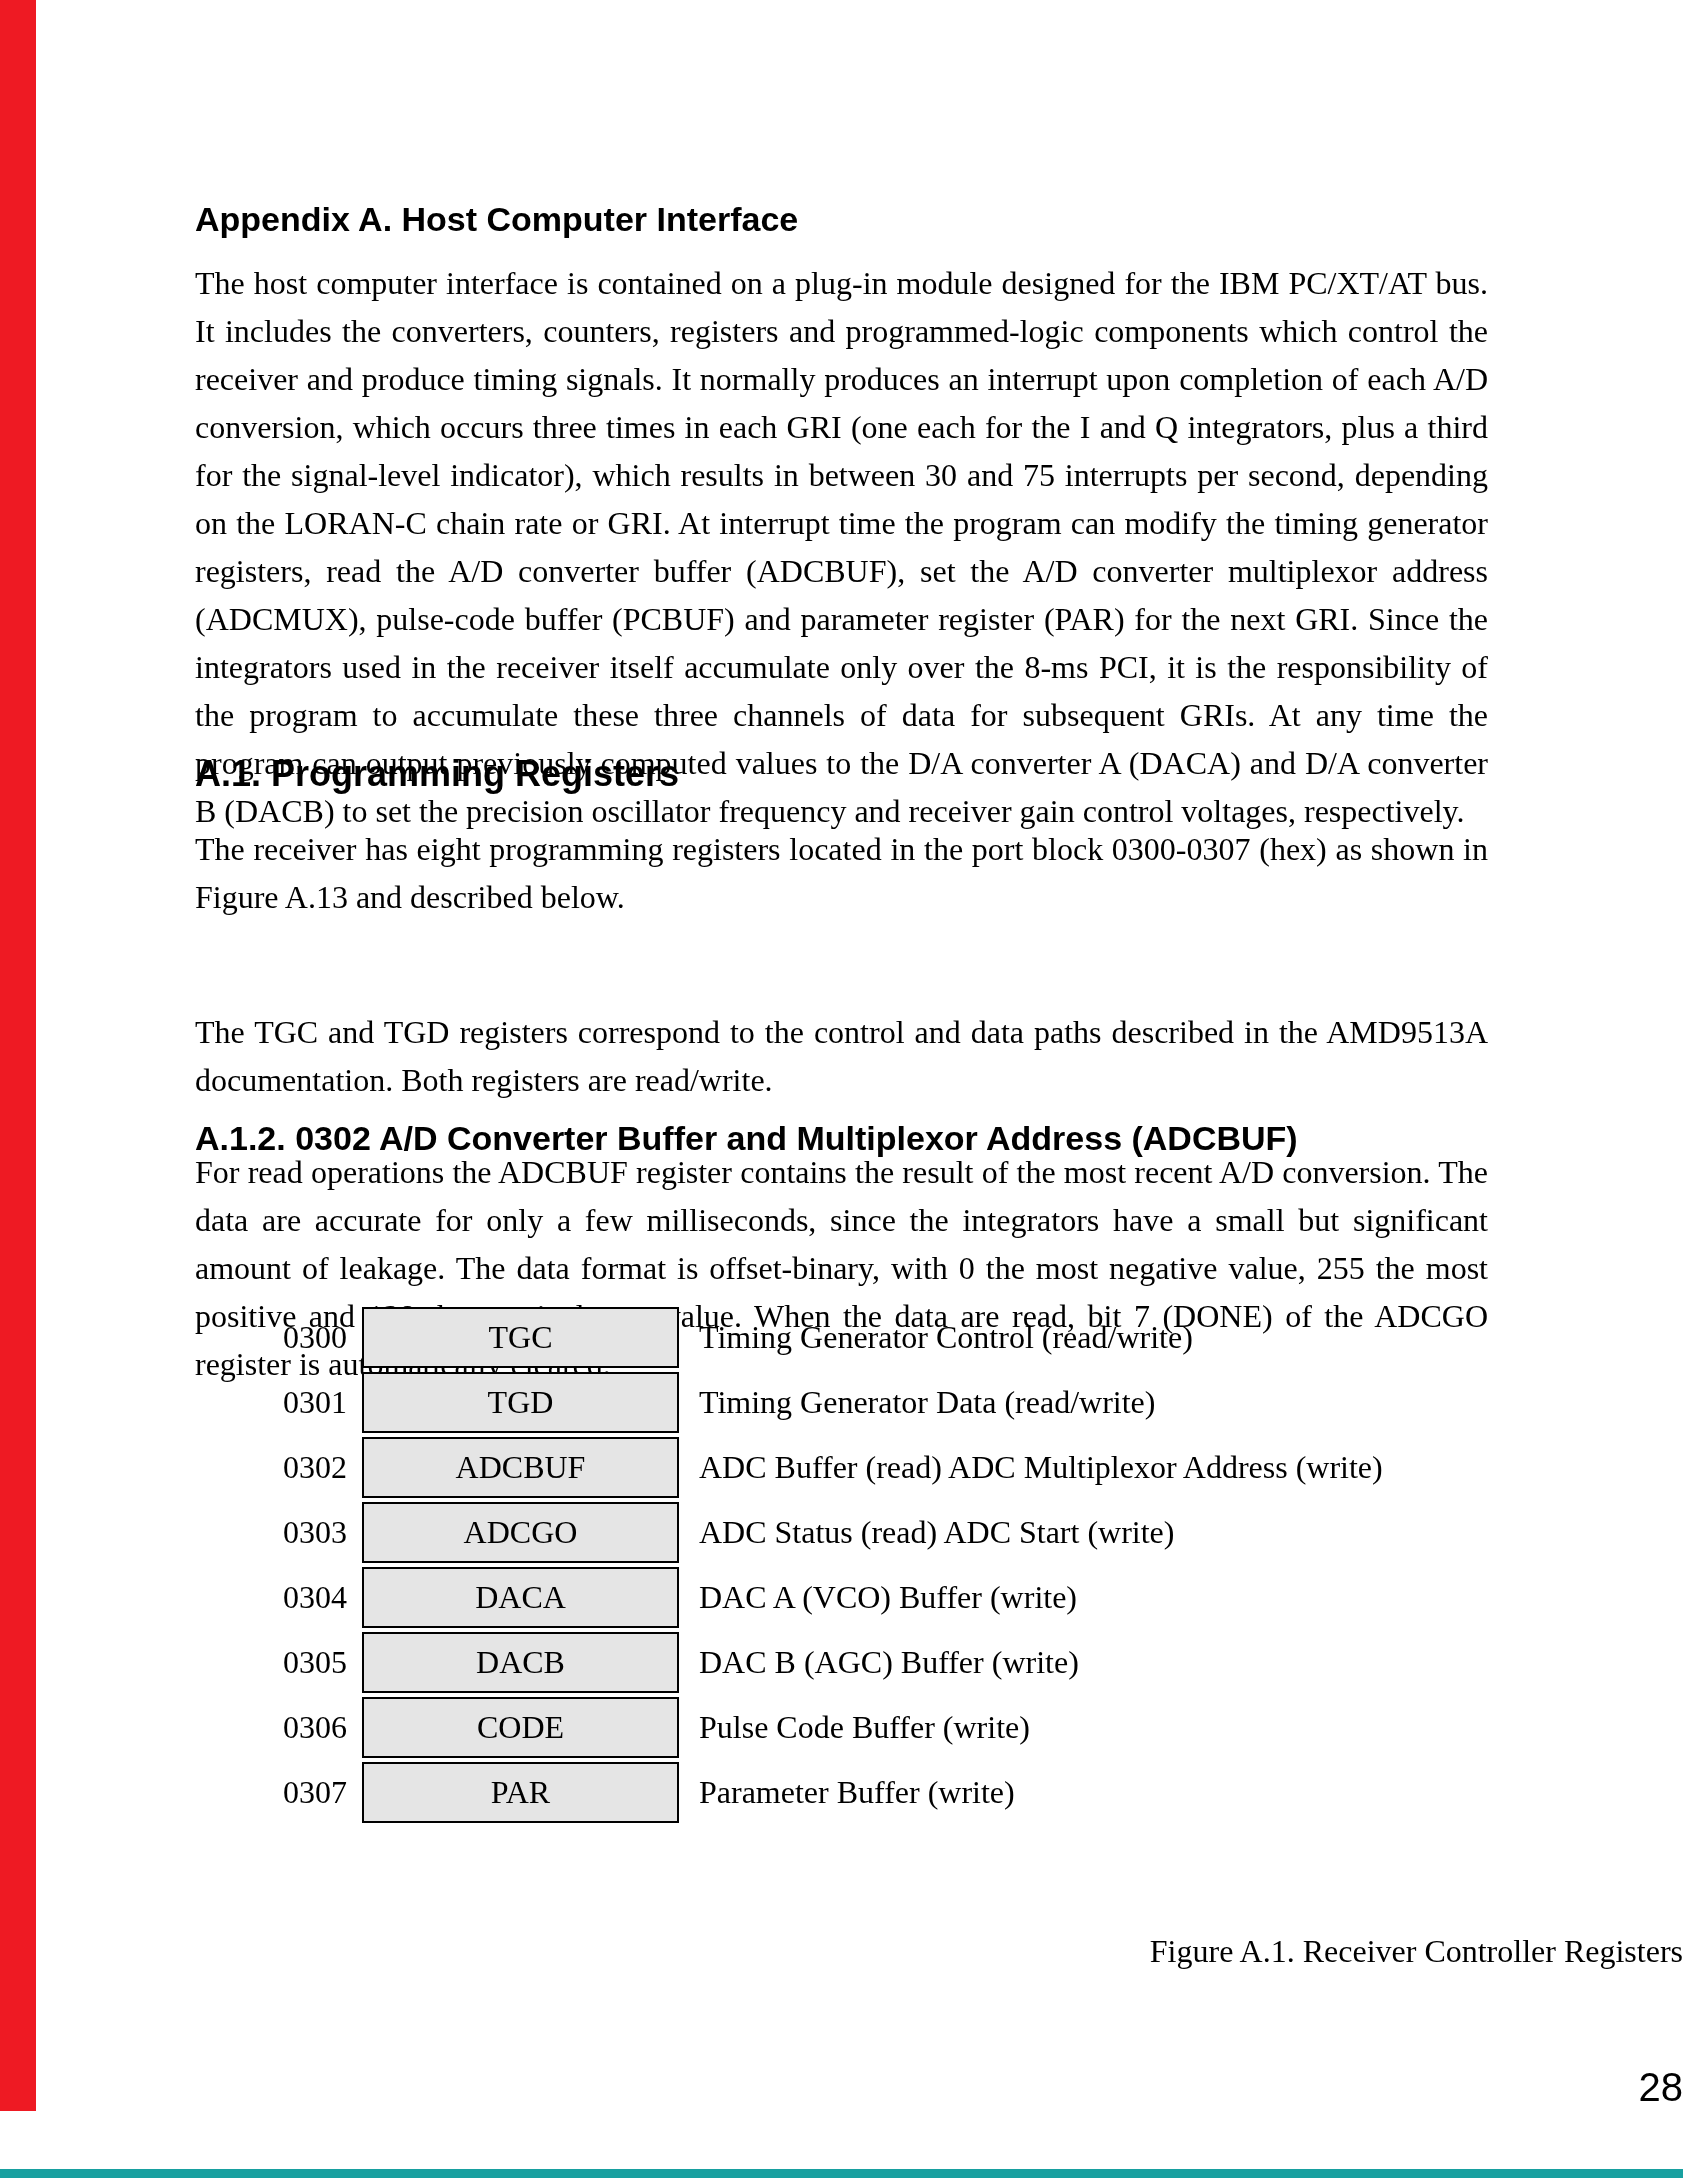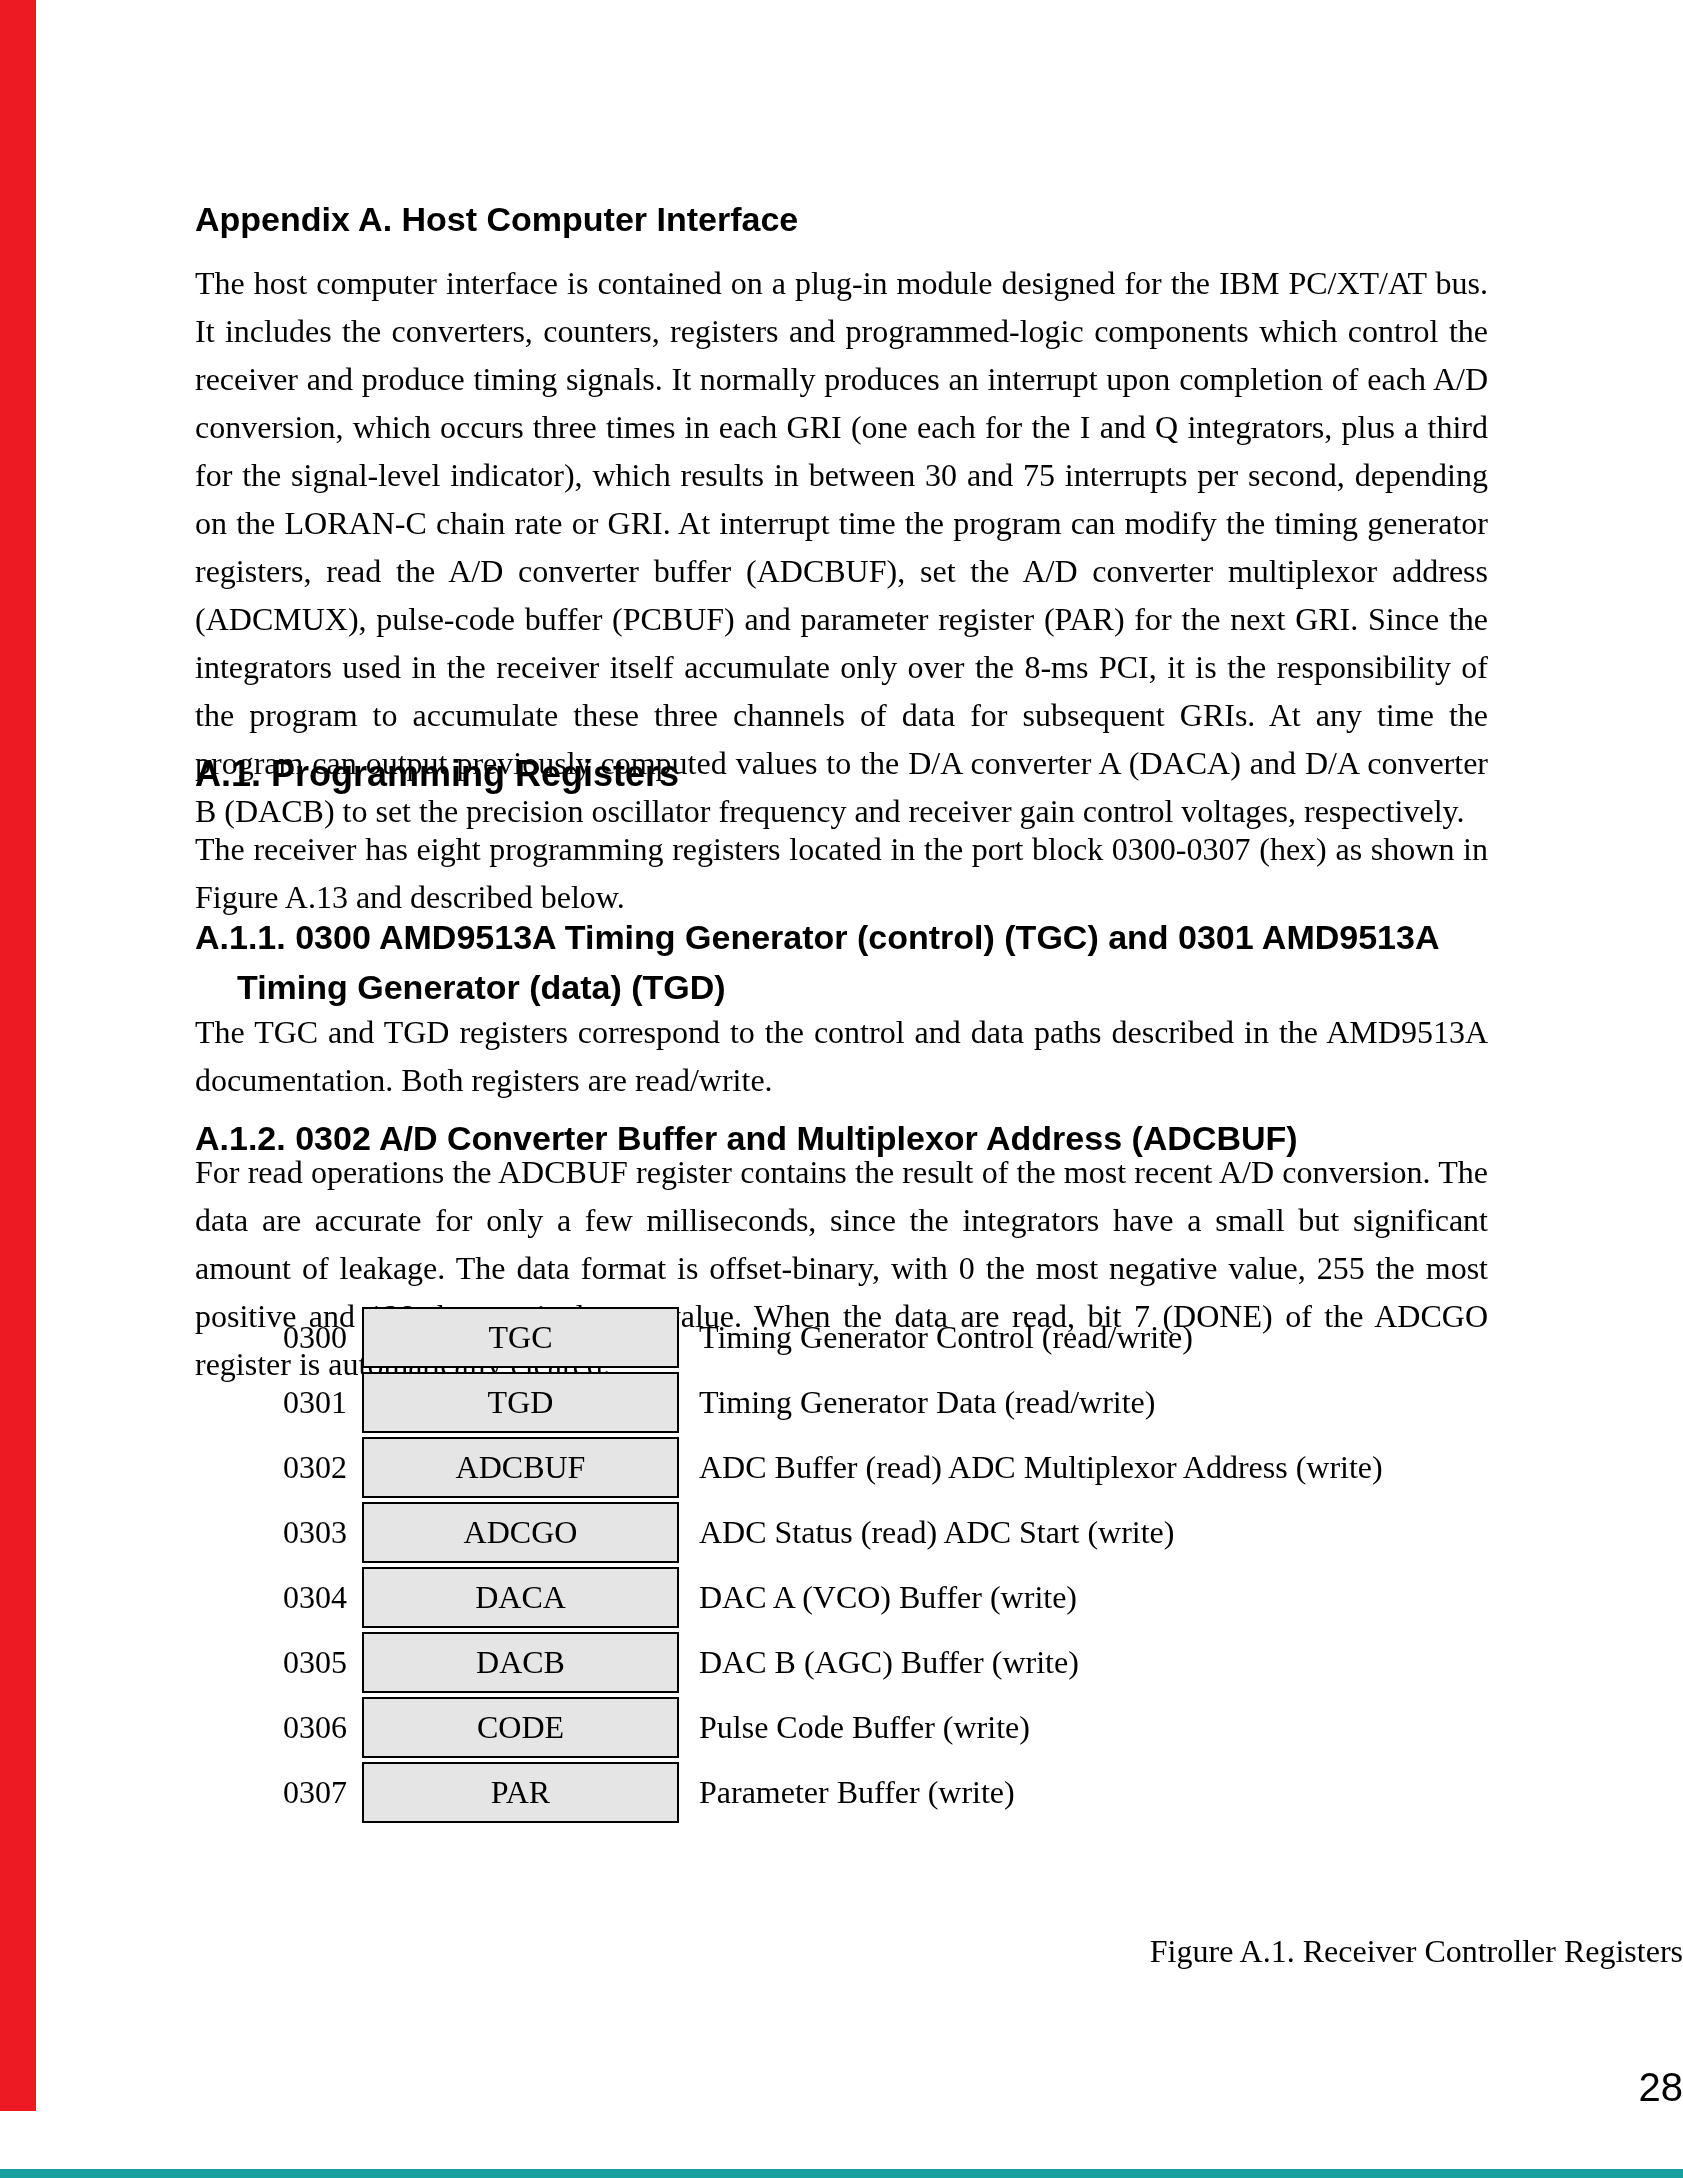--- a/index.html
+++ b/index.html
@@ -63,21 +63,20 @@
 
 <div class="page">
 
   <h1 class="abs h1">Appendix A. Host Computer Interface</h1>
 
   <p class="abs body-text p-intro">The host computer interface is contained on a plug-in module designed for the IBM PC/XT/AT bus. It includes the converters, counters, registers and programmed-logic components which control the receiver and produce timing signals. It normally produces an interrupt upon completion of each A/D conversion, which occurs three times in each GRI (one each for the I and Q integrators, plus a third for the signal-level indicator), which results in between 30 and 75 interrupts per second, depending on the LORAN-C chain rate or GRI. At interrupt time the program can modify the timing generator registers, read the A/D converter buffer (ADCBUF), set the A/D converter multiplexor address (ADCMUX), pulse-code buffer (PCBUF) and parameter register (PAR) for the next GRI. Since the integrators used in the receiver itself accumulate only over the 8-ms PCI, it is the responsibility of the program to accumulate these three channels of data for subsequent GRIs. At any time the program can output previously computed values to the D/A converter A (DACA) and D/A converter B (DACB) to set the precision oscillator frequency and receiver gain control voltages, respectively.</p>
 
   <h2 class="abs h2 h2-a1">A.1. Programming Registers</h2>
   <p class="abs body-text p-a1">The receiver has eight programming registers located in the port block 0300-0307 (hex) as shown in Figure A.13 and described below.</p>
 
-  <h3 class="abs h3 h3-a11">A.1.1. 0300 AMD9513A Timing Generator (control) (TGC) and 0301 AMD9513A Timing Generator (data) (TGD)</h3>
   <p class="abs body-text p-a11">The TGC and TGD registers correspond to the control and data paths described in the AMD9513A documentation. Both registers are read/write.</p>
 
   <h3 class="abs h3 h3-a12">A.1.2. 0302 A/D Converter Buffer and Multiplexor Address (ADCBUF)</h3>
   <p class="abs body-text p-a12">For read operations the ADCBUF register contains the result of the most recent A/D conversion. The data are accurate for only a few milliseconds, since the integrators have a small but significant amount of leakage. The data format is offset-binary, with 0 the most negative value, 255 the most positive and 128 the nominal zero value. When the data are read, bit 7 (DONE) of the ADCGO register is automatically cleared.</p>
 
   <div class="figure">
     <div class="fig-row">
       <div class="fig-addr">0300</div>
       <div class="fig-box">TGC</div>
       <div class="fig-desc">Timing Generator Control (read/write)</div>

